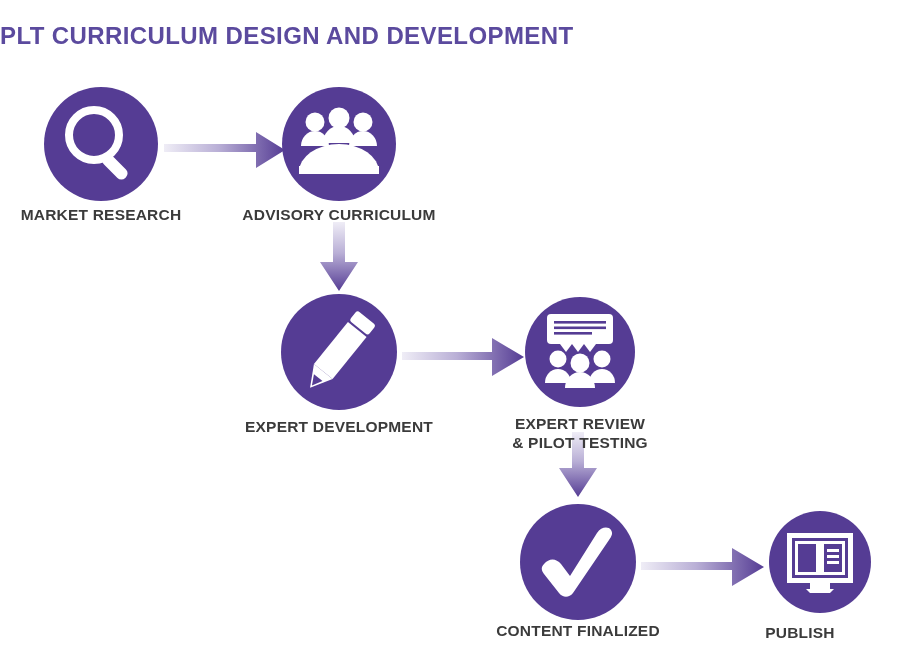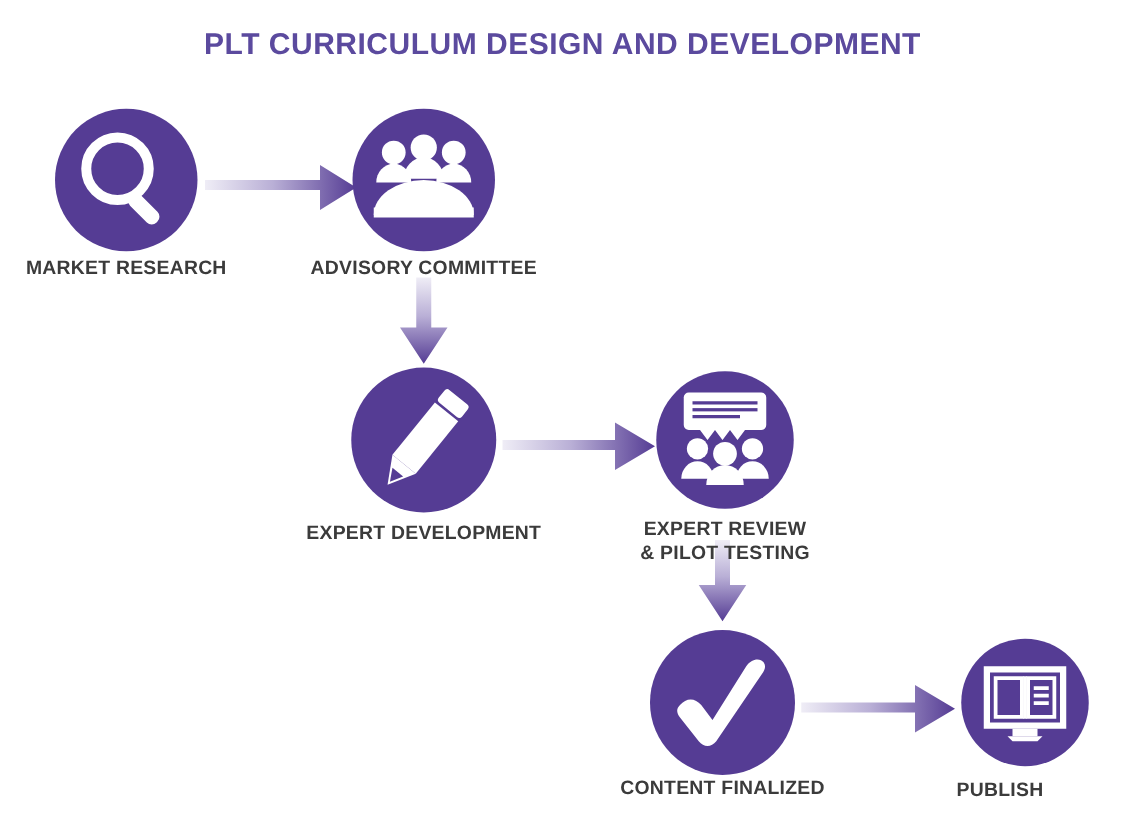--- a/index.html
+++ b/index.html
@@ -40,21 +40,21 @@
     line-height: 1.25;
     white-space: pre-line;
     transform: translateX(-50%);
     user-select: none;
   }
   #page-title {
     position: absolute;
     top: 22px;
     left: 0;
     width: 900px;
-    text-align: center;
+    text-align: left;
     color: #5b4a9e;
     font-family: "Liberation Sans", "DejaVu Sans", sans-serif;
     font-size: 24px;
     font-weight: bold;
     letter-spacing: 0.4px;
   }
 </style>
 </head>
 <body>
 
@@ -197,21 +197,21 @@
 
         <rect x="7" y="-13" width="12" height="3" fill="#ffffff"></rect>
         <rect x="7" y="-7" width="12" height="3" fill="#ffffff"></rect>
         <rect x="7" y="-1" width="12" height="3" fill="#ffffff"></rect>
       </g>
     </g>
   </svg>
 
   <div class="node-label" style="left:101px; top:205px; width:240px;">MARKET RESEARCH</div>
 
-  <div class="node-label" style="left:339px; top:205px; width:260px;">ADVISORY COMMITTEE</div>
+  <div class="node-label" style="left:339px; top:205px; width:260px;">ADVISORY CURRICULUM</div>
 
   <div class="node-label" style="left:339px; top:417px; width:280px;">EXPERT DEVELOPMENT</div>
 
   <div class="node-label" style="left:580px; top:414px; width:240px;">EXPERT REVIEW
 &amp; PILOT TESTING</div>
 
   <div class="node-label" style="left:578px; top:621px; width:260px;">CONTENT FINALIZED</div>
 
   <div class="node-label" style="left:800px; top:623px; width:160px;">PUBLISH</div>
 

